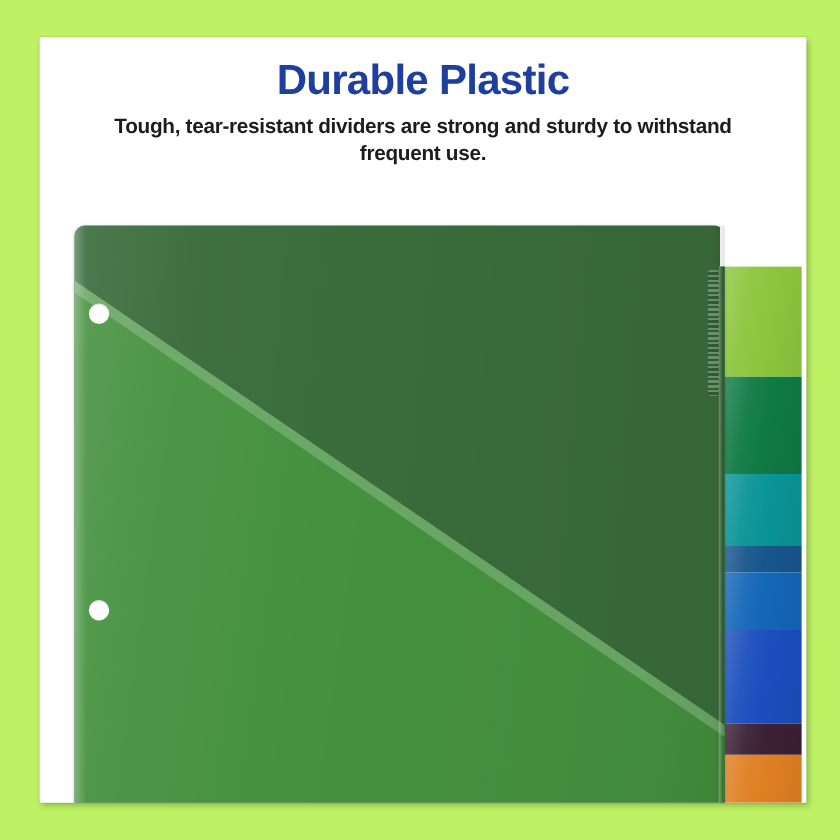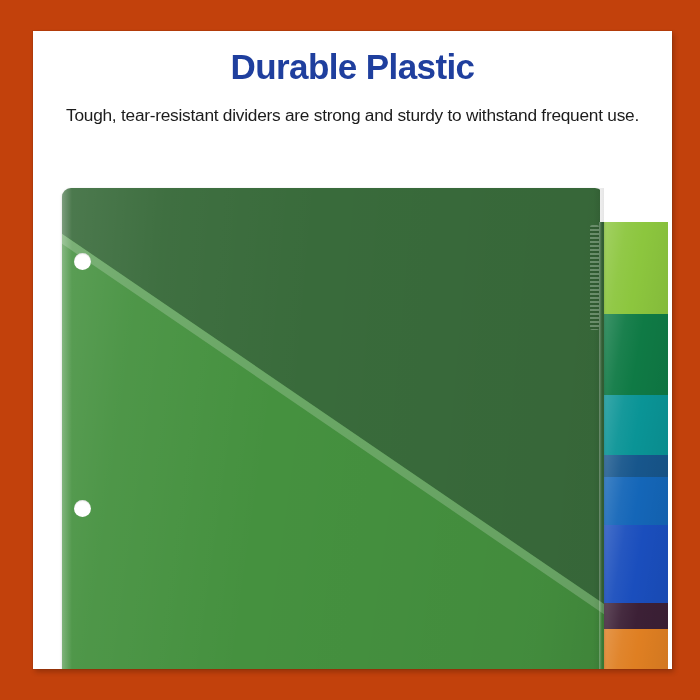--- a/index.html
+++ b/index.html
@@ -11,21 +11,21 @@
     width: 700px;
     height: 700px;
     font-family: "Liberation Sans", sans-serif;
     overflow: hidden;
   }
 
   #stage {
     position: relative;
     width: 700px;
     height: 700px;
-    background: #c2410c;
+    background: #bef264;
   }
 
   
   #card {
     position: absolute;
     left: 33px;
     top: 31px;
     width: 639px;
     height: 638px;
     background: #ffffff;
@@ -44,24 +44,24 @@
   #page-title {
     font-size: 35px;
     font-weight: bold;
     color: #1f3f9e;
     letter-spacing: -0.6px;
     line-height: 1.05;
     margin: 0;
     font-family: "Liberation Sans", sans-serif;
   }
   #subtitle {
-    margin: 18px auto 0 auto;
+    margin: 8px auto 0 auto;
     width: 580px;
     font-size: 17.3px;
-    font-weight: normal;
+    font-weight: bold;
     color: #1c1c1c;
     line-height: 1.30;
     letter-spacing: -0.25px;
     font-family: "Liberation Sans", sans-serif;
   }
 
   
   #product-photo {
     position: absolute;
     left: 0;

